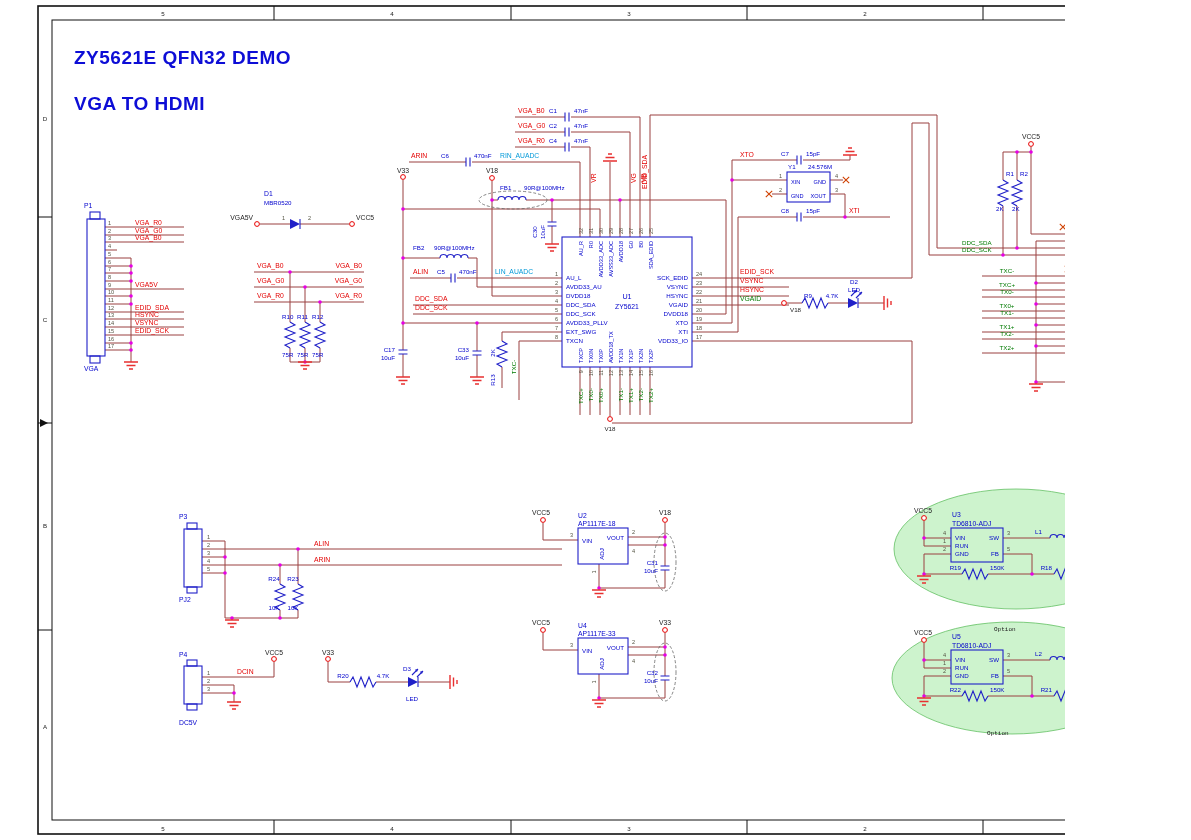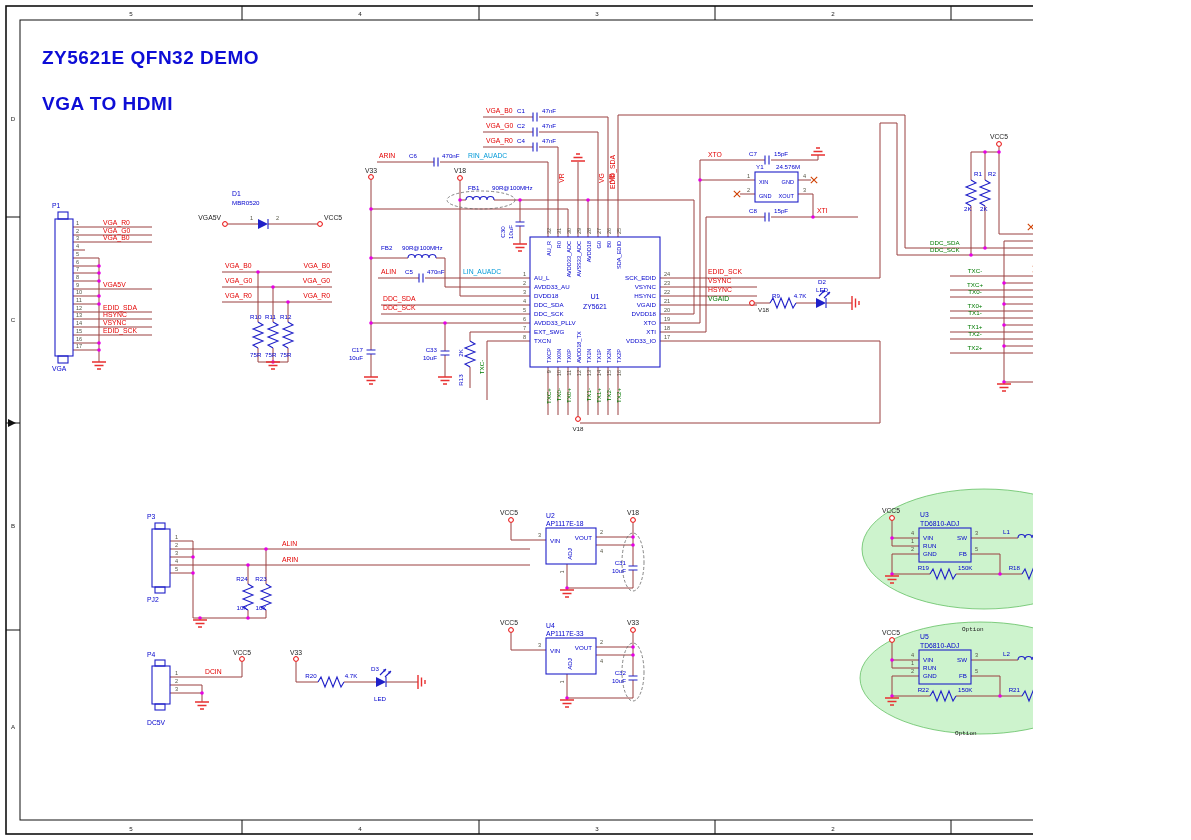--- a/index.html
+++ b/index.html
@@ -1,16 +1,16 @@
 <!DOCTYPE html>
 <html><head>
 <meta charset="utf-8">
 <style>
   html,body{margin:0;padding:0;background:#fff;}
-  .sheet{position:relative;width:1033px;height:840px;background:#14b8a6;overflow:hidden;}
+  .sheet{position:relative;width:1033px;height:840px;background:#14b8a6;overflow:hidden;margin-left:32px;}
   text{font-family:"Liberation Sans","DejaVu Sans",sans-serif;}
   .t5{font-size:5.6px}.t6{font-size:6.2px}.t65{font-size:6.8px}.t7{font-size:7.2px}
   .title{font-size:19px;font-weight:bold;fill:#0d0dd6;letter-spacing:.5px}
   .fr{fill:#e30000}.fb{fill:#0000cc}.fc{fill:#0099d8}.fg{fill:#007a00}.fk{fill:#222}.fn{fill:#554}
   .mid{text-anchor:middle}.end{text-anchor:end}
   .mono{font-family:"Liberation Mono","DejaVu Sans Mono",monospace;font-size:6px;fill:#222}
   .w{stroke:#9a4040;stroke-width:1;fill:none}
   .bl{stroke:#2020c8;stroke-width:1.1;fill:none}
   .blf{fill:#2020c8;stroke:none}
   .gnd{stroke:#e83030;stroke-width:1.4;fill:none}

